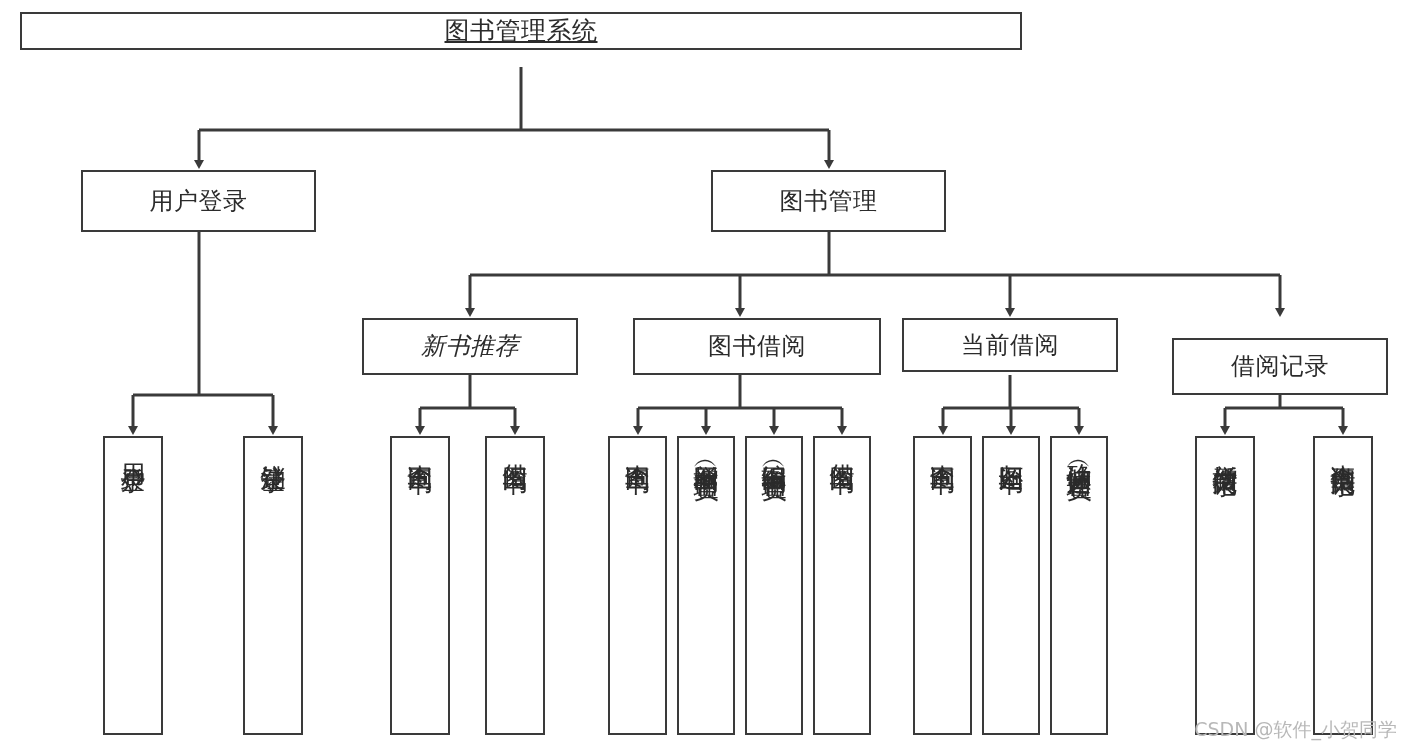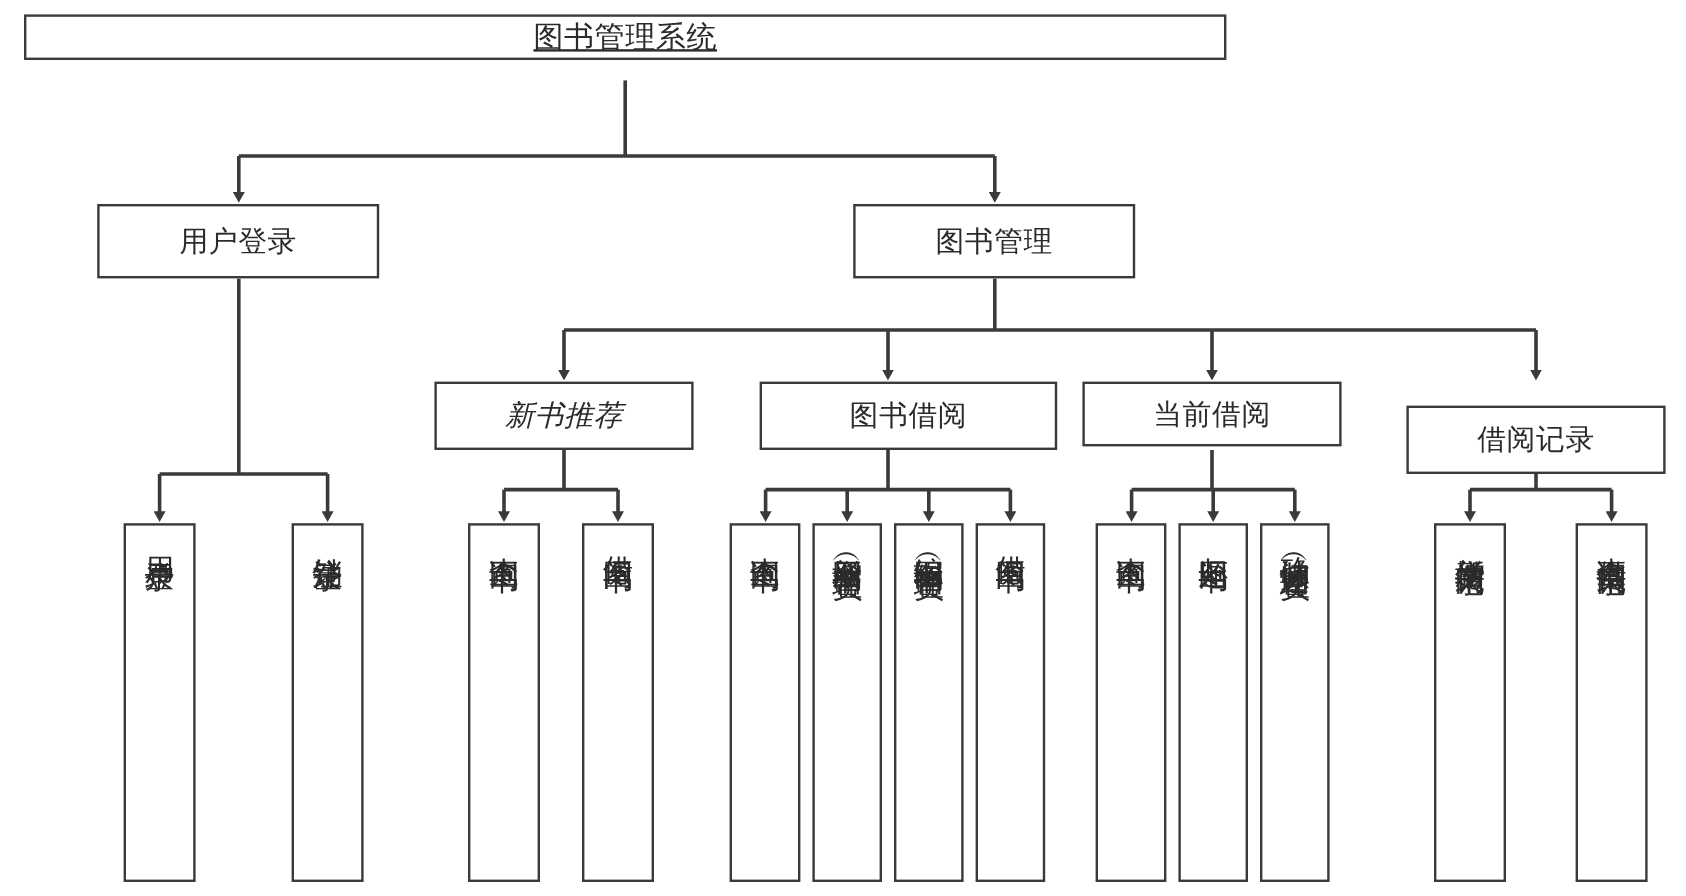--- a/index.html
+++ b/index.html
@@ -176,13 +176,14 @@
         <span class="lbl">确认归还（管理员）</span>
       </div>
       <div class="node v" style="left: 1195px; top: 436px; width: 60px; height: 299px;">
         <span class="lbl">新增借阅记录</span>
       </div>
       <div class="node v" style="left: 1313px; top: 436px; width: 60px; height: 299px;">
         <span class="lbl">查询借阅记录</span>
       </div>
     </div>
 
+  <div id="watermark">CSDN @软件_小贺同学</div>
 </div>
 
 </body></html>

